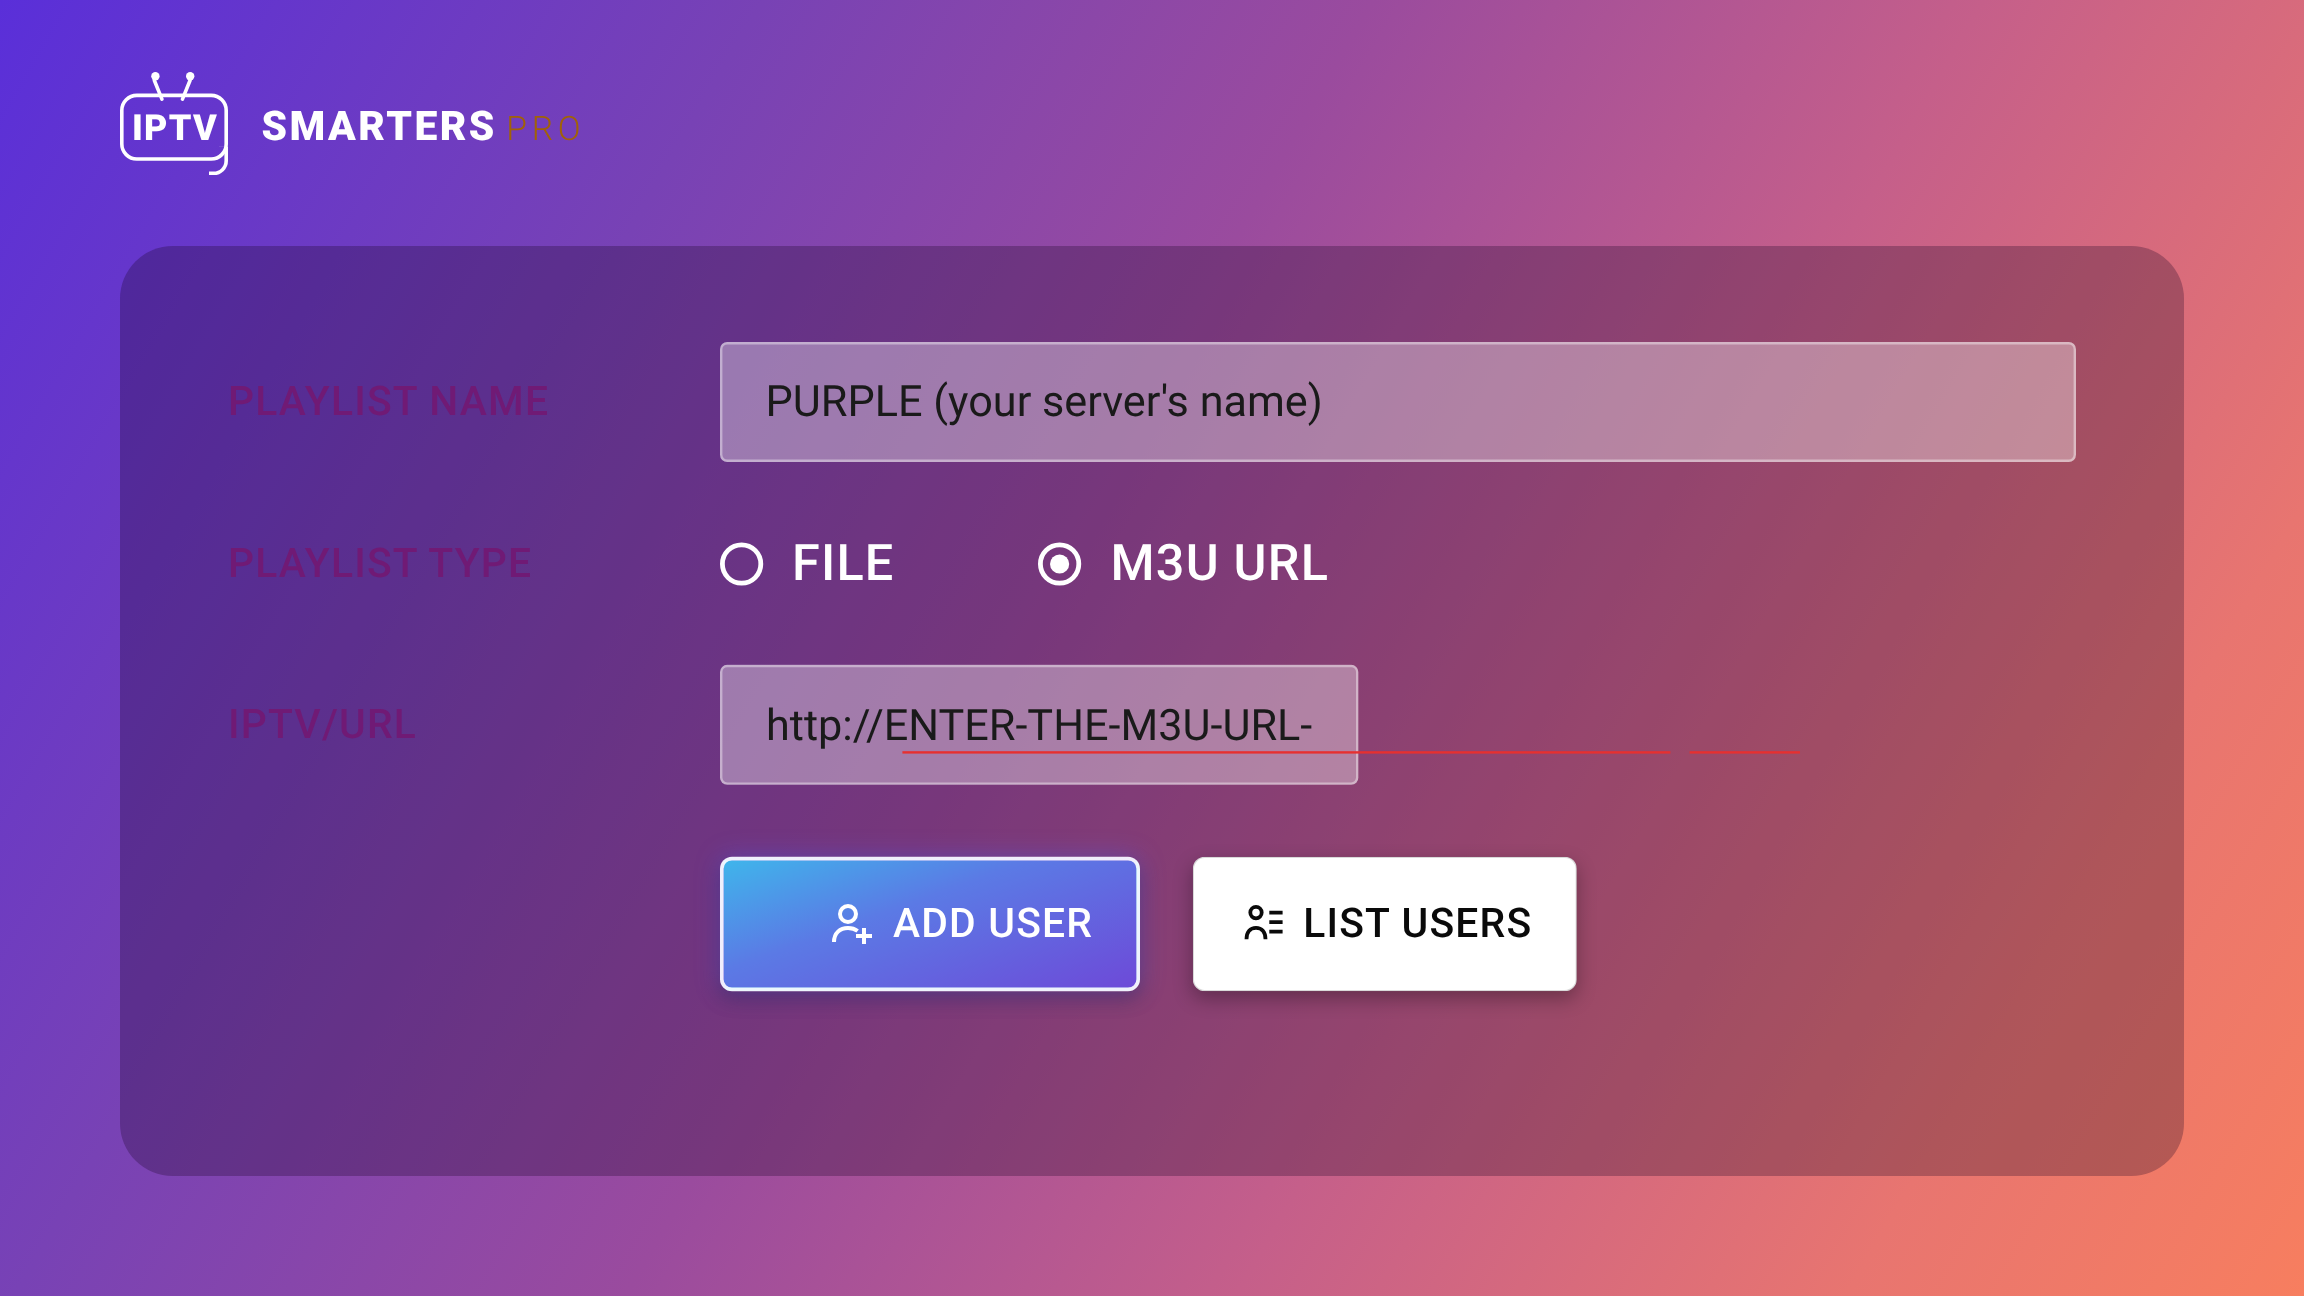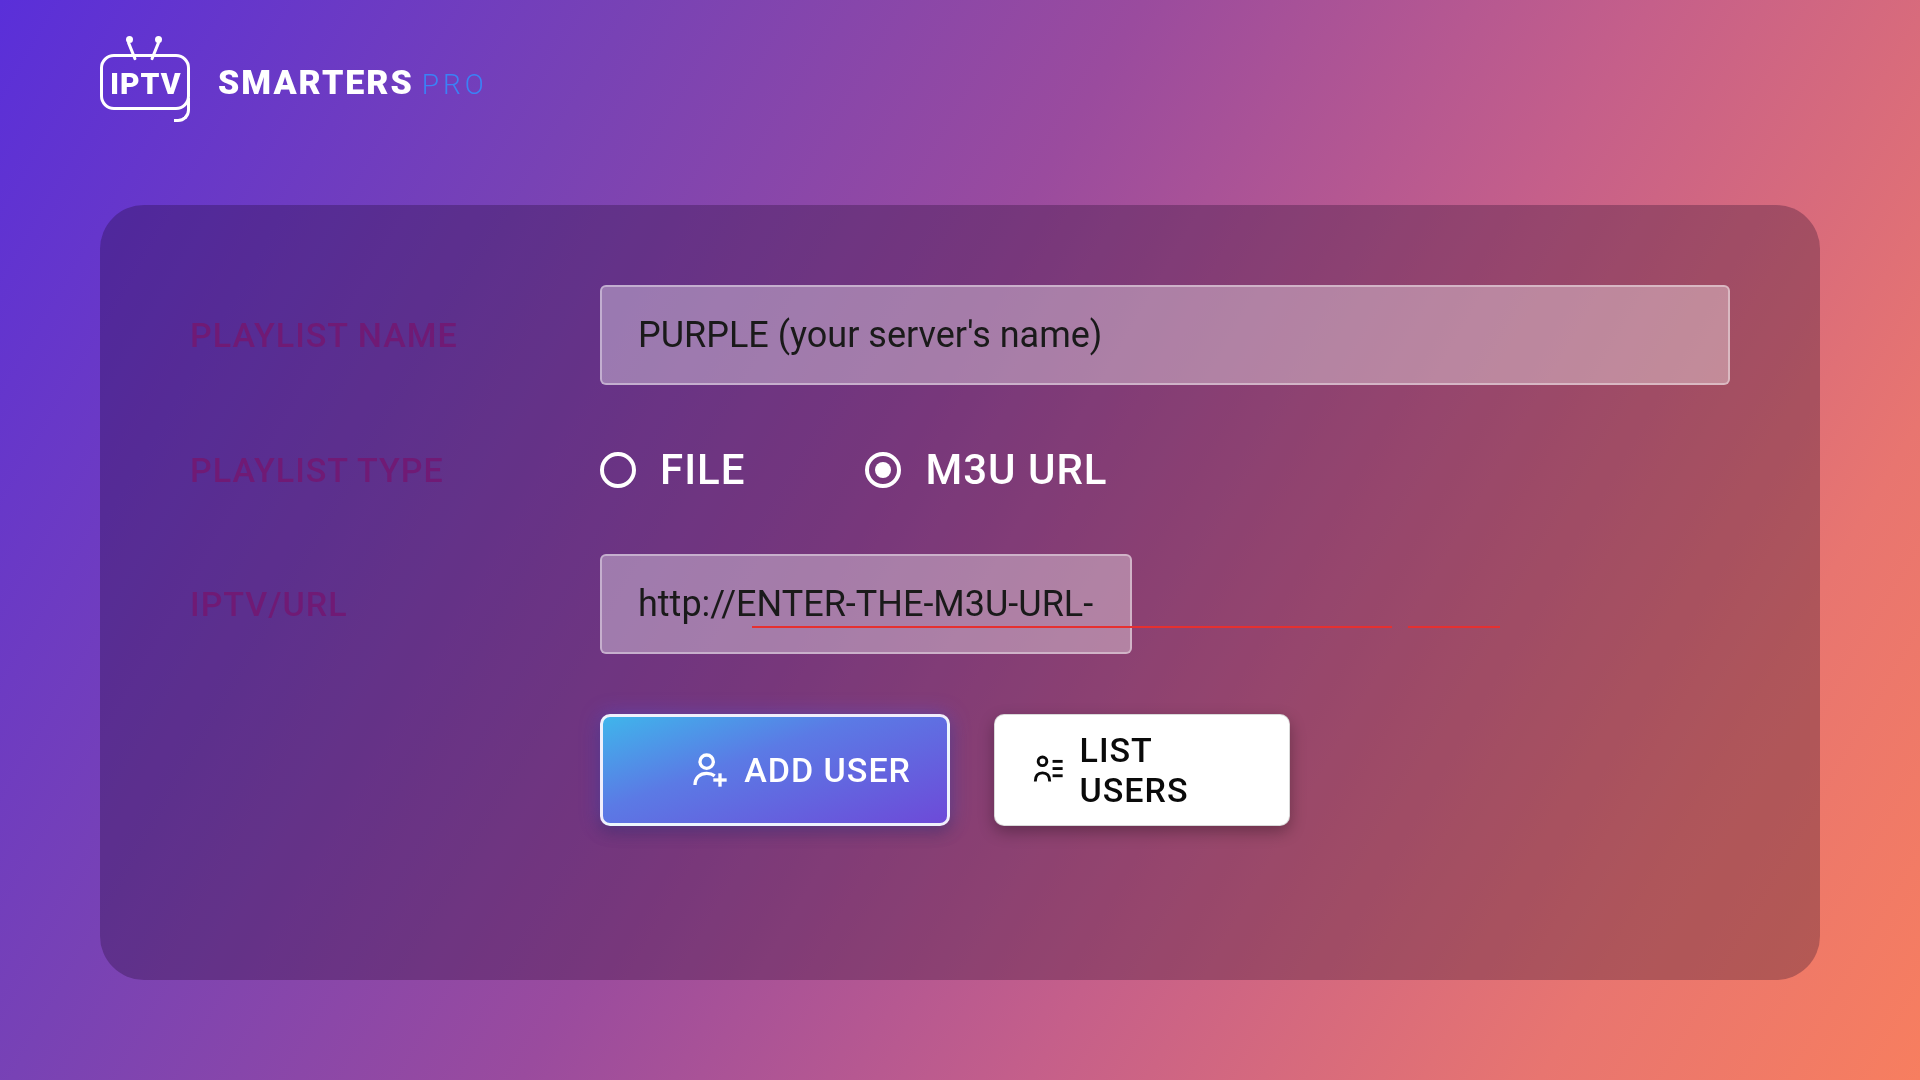--- a/index.html
+++ b/index.html
@@ -12,21 +12,21 @@
       width: 1920px;
       height: 1080px;
       background: linear-gradient(120deg, #5a2fd9 0%, #7842b5 25%, #9a4b9e 45%, #c55f8a 65%, #e87570 85%, #f77e5f 100%);
       font-family: -apple-system, BlinkMacSystemFont, "Segoe UI", Roboto, Helvetica, Arial, sans-serif;
       overflow: hidden;
       position: relative;
     }
 
     .logo {
       position: absolute;
-      top: 38px;
+      top: 62px;
       left: 100px;
       display: flex;
       align-items: flex-end;
       color: white;
     }
 
     .logo-tv {
       position: relative;
       width: 90px;
       height: 72px;
@@ -121,21 +121,21 @@
       font-size: 34px;
       font-weight: 900;
       letter-spacing: 2px;
       color: white;
     }
 
     .logo-pro {
       font-size: 28px;
       font-weight: 300;
       letter-spacing: 4px;
-      color: #3b82f6;
+      color: #a16207;
     }
 
     .panel {
       position: absolute;
       top: 205px;
       left: 100px;
       right: 100px;
       bottom: 100px;
       background: rgba(25, 5, 35, 0.28);
       border-radius: 44px;
@@ -245,21 +245,21 @@
 
     .btn-primary {
       width: 350px;
       background: linear-gradient(160deg, #3fb5eb 0%, #5b7ae5 40%, #6d4ad8 100%);
       color: white;
       border: 3px solid rgba(255, 255, 255, 0.9);
       box-shadow: 0 0 20px rgba(100, 100, 255, 0.4), 0 6px 16px rgba(0,0,0,0.3);
     }
 
     .btn-secondary {
-      width: 296px;
+      width: 320px;
       background: white;
       color: #0a0a0a;
       border: 1px solid rgba(0,0,0,0.15);
       box-shadow: 0 6px 16px rgba(0,0,0,0.3);
     }
 
     .icon-add-user {
       width: 40px;
       height: 40px;
     }

